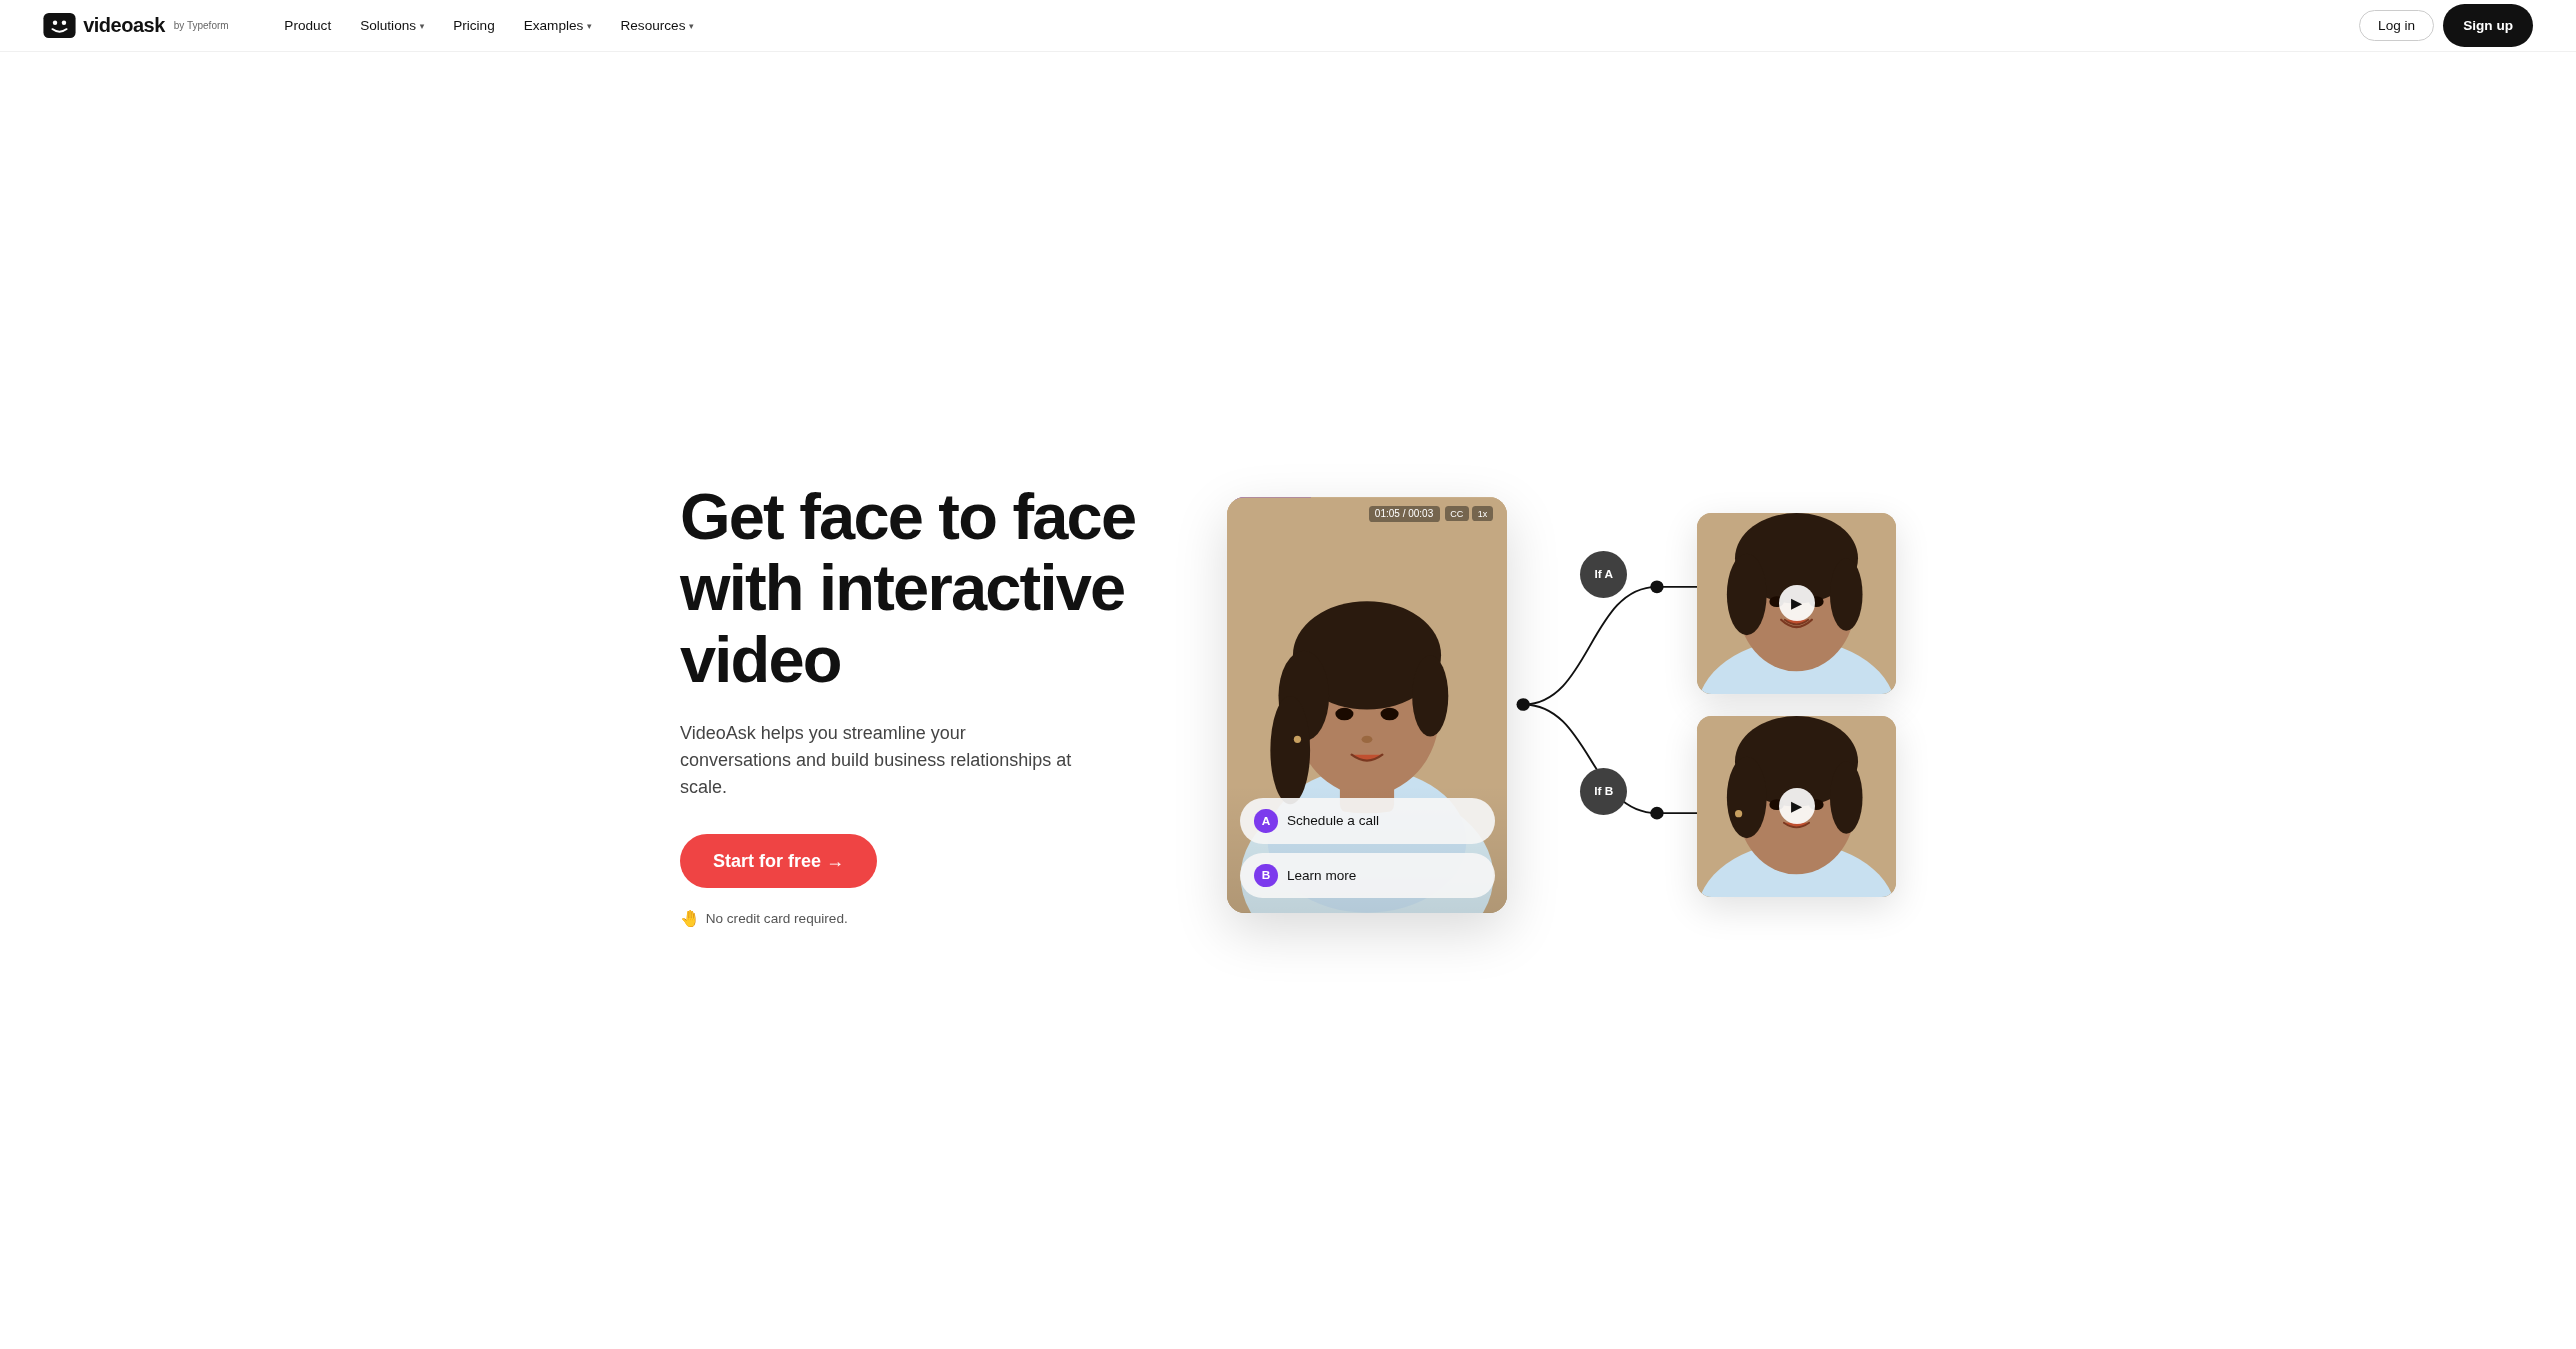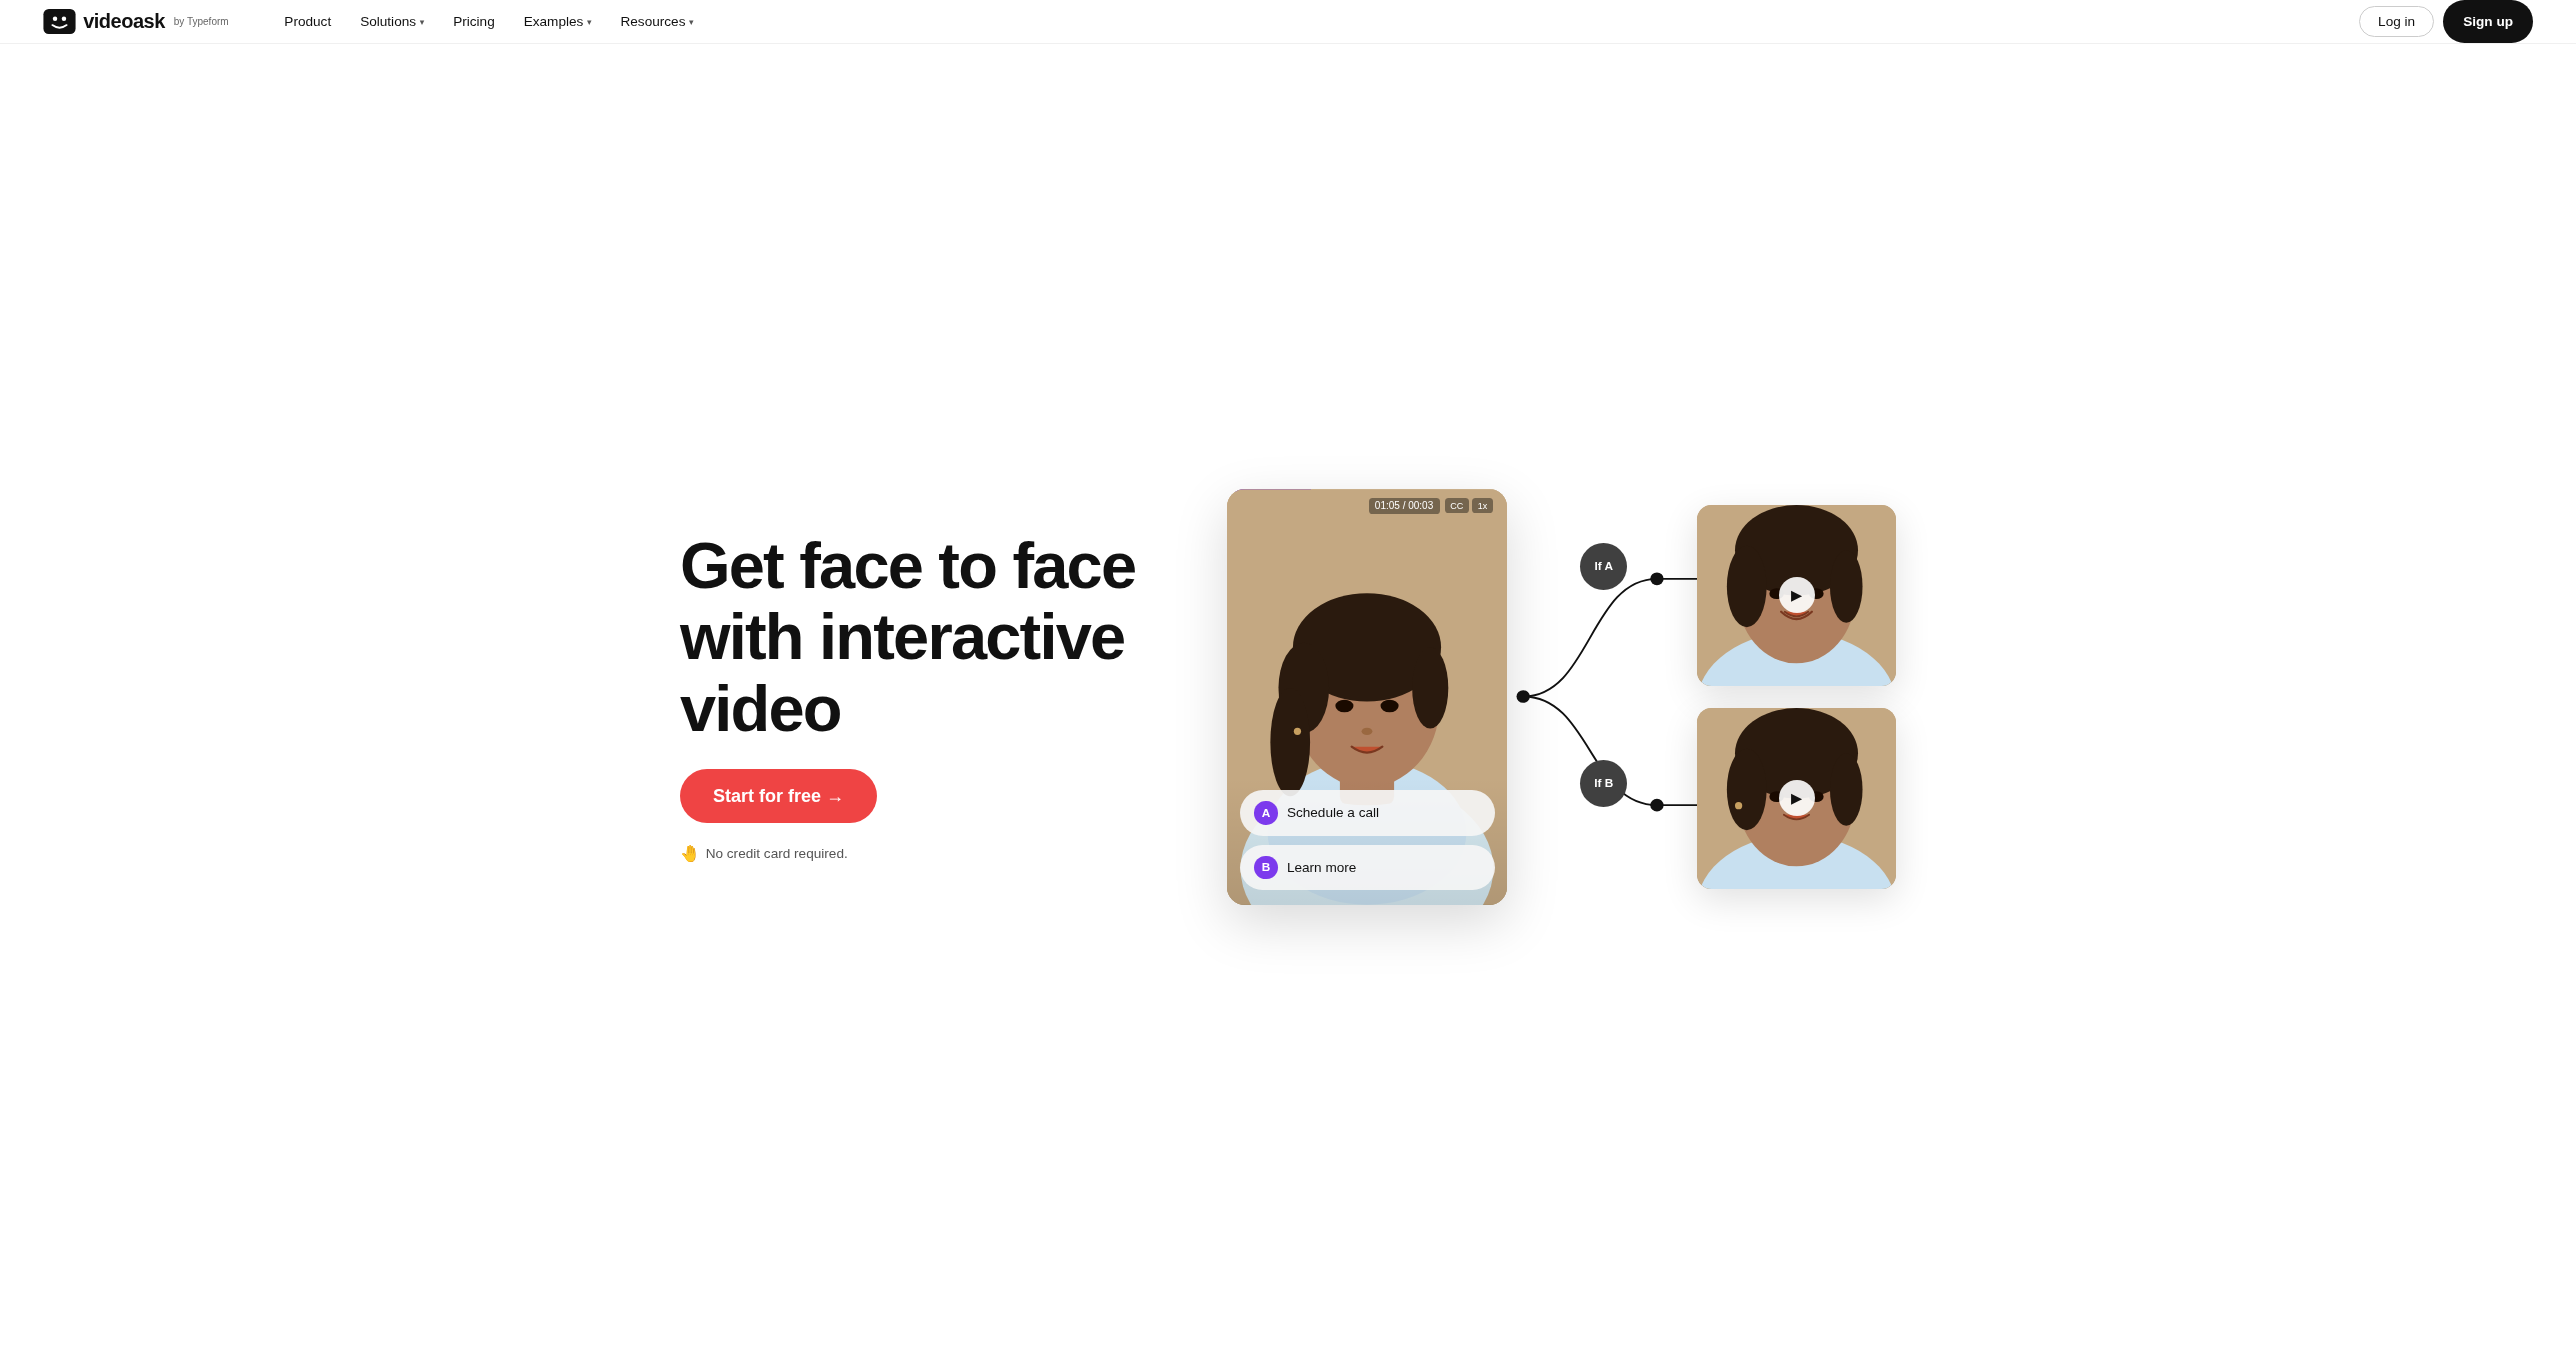--- a/index.html
+++ b/index.html
@@ -3,21 +3,21 @@
   <meta charset="utf-8">
   <style>
     * { margin: 0; padding: 0; box-sizing: border-box; }
     body { font-family: -apple-system, BlinkMacSystemFont, 'Segoe UI', sans-serif; background: #fff; overflow-x: hidden; }
 
     
     .navbar {
       display: flex;
       align-items: center;
       padding: 0 43px;
-      height: 44px;
+      height: 52px;
       border-bottom: 0.9px solid #f0f0f0;
       background: #fff;
       position: sticky;
       top: 0;
       z-index: 100;
     }
     .logo-area {
       display: flex;
       align-items: center;
       gap: 7.2px;
@@ -361,20 +361,21 @@
 
   <div class="nav-actions">
     <button class="btn-login">Log in</button>
     <button class="btn-signup">Sign up</button>
   </div>
 </nav>
 
 <section class="hero">
   <div class="hero-text">
     <h1 class="hero-title">Get face to face with interactive video</h1>
+    <p class="hero-subtitle">VideoAsk helps you streamline your conversations and build business relationships at scale.</p>
     <button class="btn-start">Start for free →</button>
     <div class="no-credit">
       <span class="wave-emoji">🤚</span>
       <span>No credit card required.</span>
     </div>
   </div>
 
   <div class="hero-visual">
 
     <svg class="connector-svg" viewBox="0 0 700 560" preserveAspectRatio="none">

